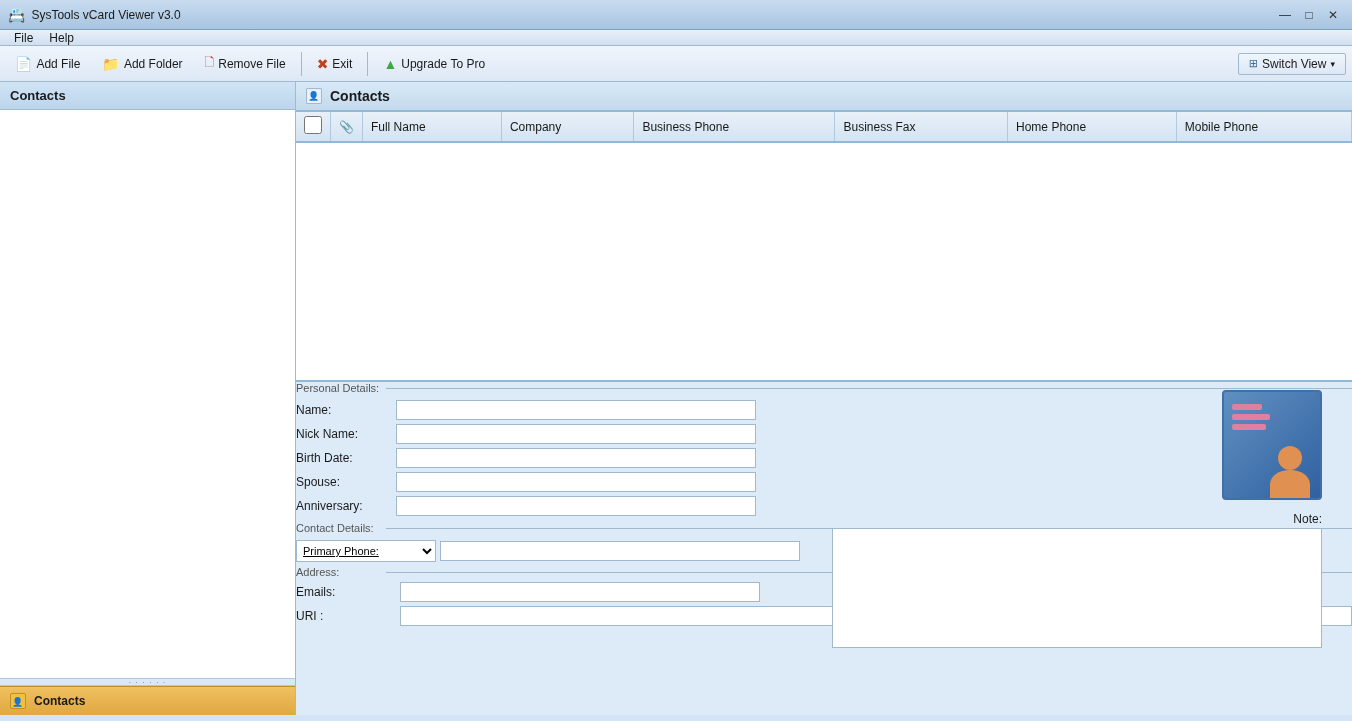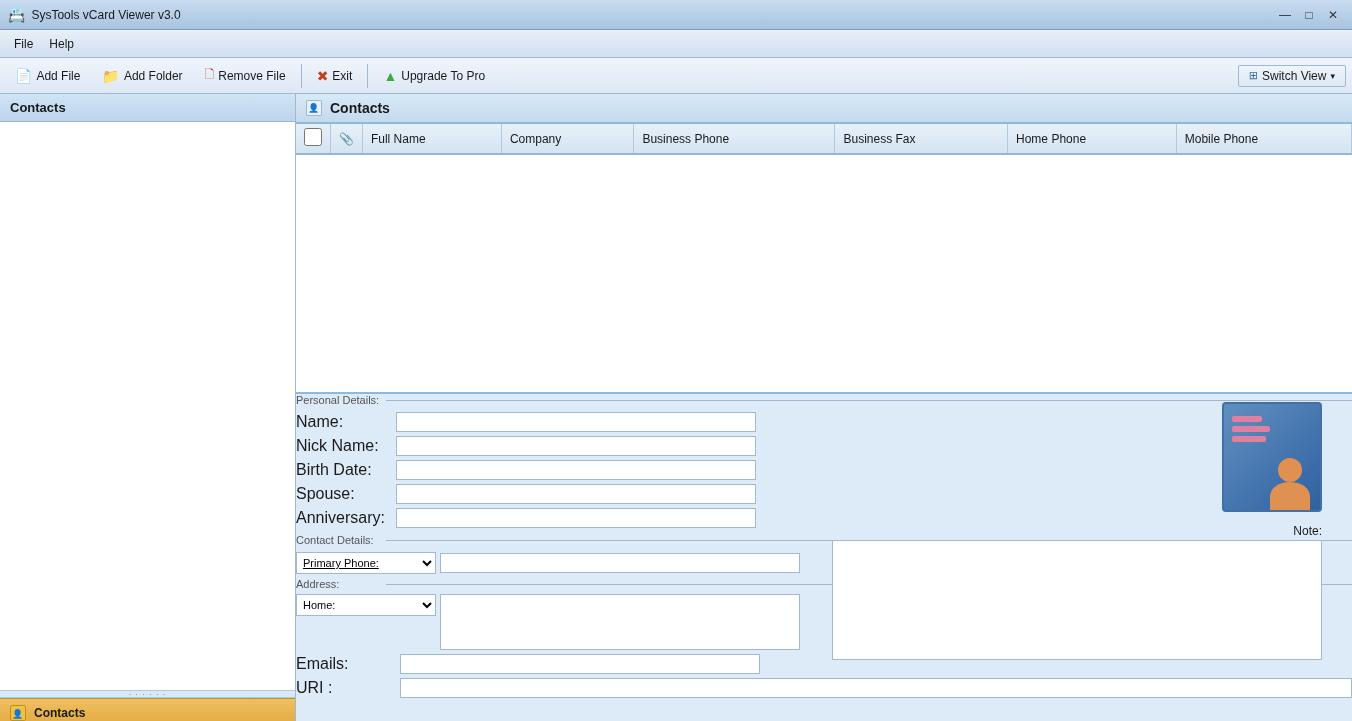--- a/index.html
+++ b/index.html
@@ -19,21 +19,21 @@
     .title-icon { color: #2060a0; font-size: 14px; }
     .title-bar-controls { display: flex; gap: 2px; }
     .title-btn {
       width: 22px; height: 22px; border: none; background: transparent; cursor: pointer;
       font-size: 12px; display: flex; align-items: center; justify-content: center; color: #333;
     }
 
     
     .menu-bar {
       background: linear-gradient(to bottom, #e8f0f8, #d0dff0);
-      height: 28px;
+      height: 16px;
       display: flex;
       align-items: center;
       padding: 0 6px;
       border-bottom: 1px solid #a0b8d0;
     }
     .menu-item {
       padding: 2px 8px; cursor: pointer; font-size: 12px; color: #1a1a1a;
     }
 
     
@@ -167,21 +167,21 @@
     }
 
     .form-row {
       display: flex;
       align-items: center;
       margin-bottom: 4px;
     }
     .form-label {
       width: 100px;
       color: #1a1a1a;
-      font-size: 16px;
+      font-size: 12px;
       flex-shrink: 0;
     }
     .form-input {
       flex: 1;
       height: 20px;
       border: 1px solid #a0b8d0;
       background: white;
       font-size: 11px;
       padding: 0 4px;
       max-width: 360px;
@@ -485,28 +485,20 @@
           <option>Work Phone:</option>
           <option>Mobile Phone:</option>
         </select>
         <input type="text" class="form-input-wide" style="">
       </div>
 
       <div class="section-label" style="margin-top:4px; margin-bottom:4px;">
         <span>Address:</span>
       </div>
 
-      <div class="address-row">
-        <select class="form-select">
-          <option>Home:</option>
-          <option>Work:</option>
-          <option>Other:</option>
-        </select>
-        <textarea class="address-textarea" style=""></textarea>
-      </div>
 
       <div class="note-panel">
         <div class="note-label">Note:</div>
         <textarea class="note-textarea" style=""></textarea>
       </div>
 
       <div class="emails-row">
         <span class="form-label">Emails:</span>
         <input type="text" class="email-input" style="">
       </div>

